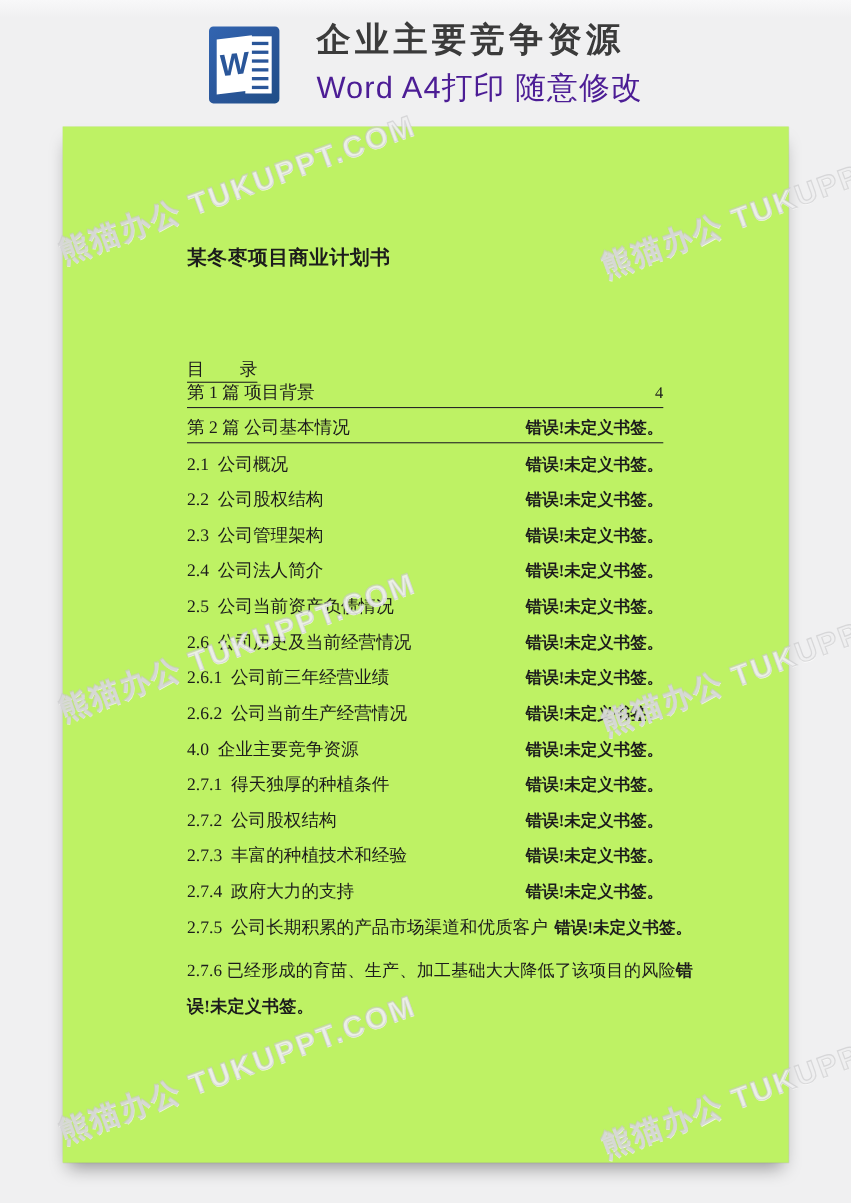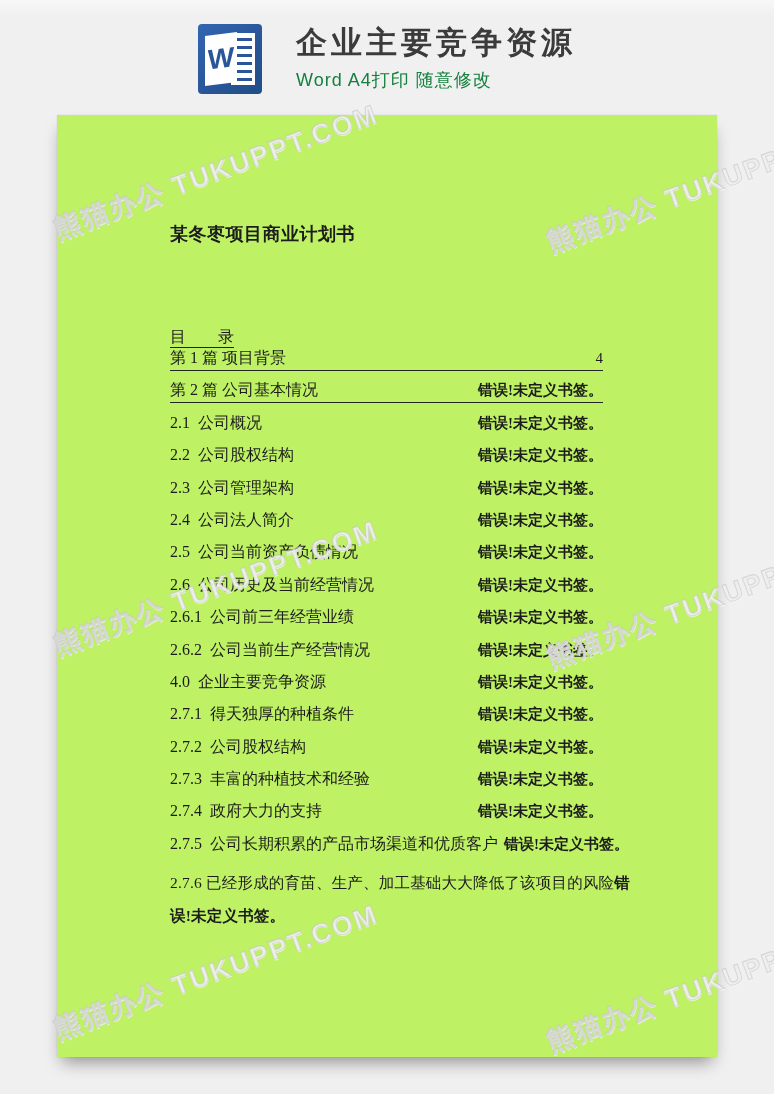--- a/index.html
+++ b/index.html
@@ -36,21 +36,21 @@
   }
   .word-icon .lines i {
     display:block; height:3px; background:#2a5699; margin:5px 3px 0 3px;
   }
   .header-text { display:flex; flex-direction:column; }
   .template-title {
     font-size:31px; font-weight:bold; color:#3b3b3b; letter-spacing:4px;
     line-height:1.1;
   }
   .template-subtitle {
-    font-size:18px; color:#15803d; letter-spacing:1px; margin-top:7px;
+    font-size:28px; color:#4c1d95; letter-spacing:1px; margin-top:7px;
   }
 
   
   .document-page {
     width:660px; height:942px; margin:20px auto 0;
     background:#bef264; box-sizing:border-box;
     padding:108px 114px 0 113px;
     box-shadow:0 0 1px rgba(0,0,0,0.15), 0 10px 16px -5px rgba(0,0,0,0.4);
     position:relative;
     font-family:"Liberation Serif","DejaVu Serif",serif;

